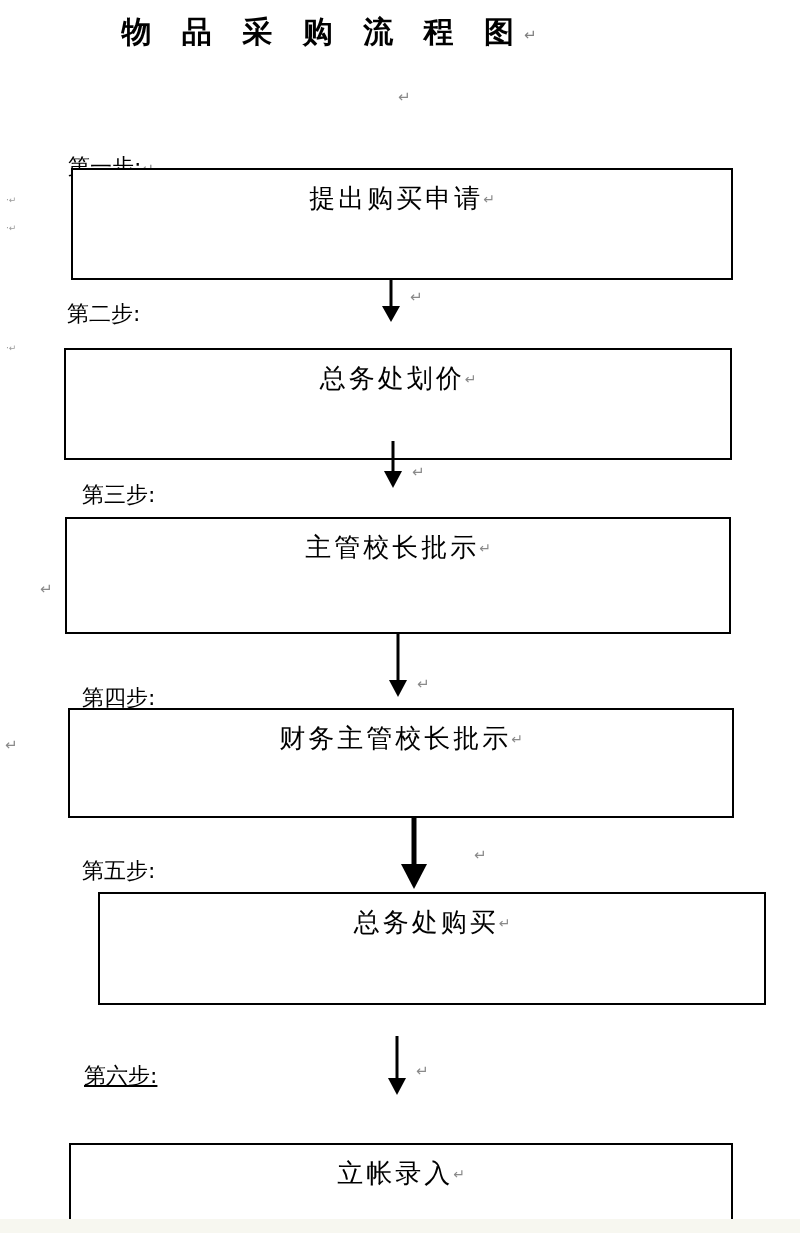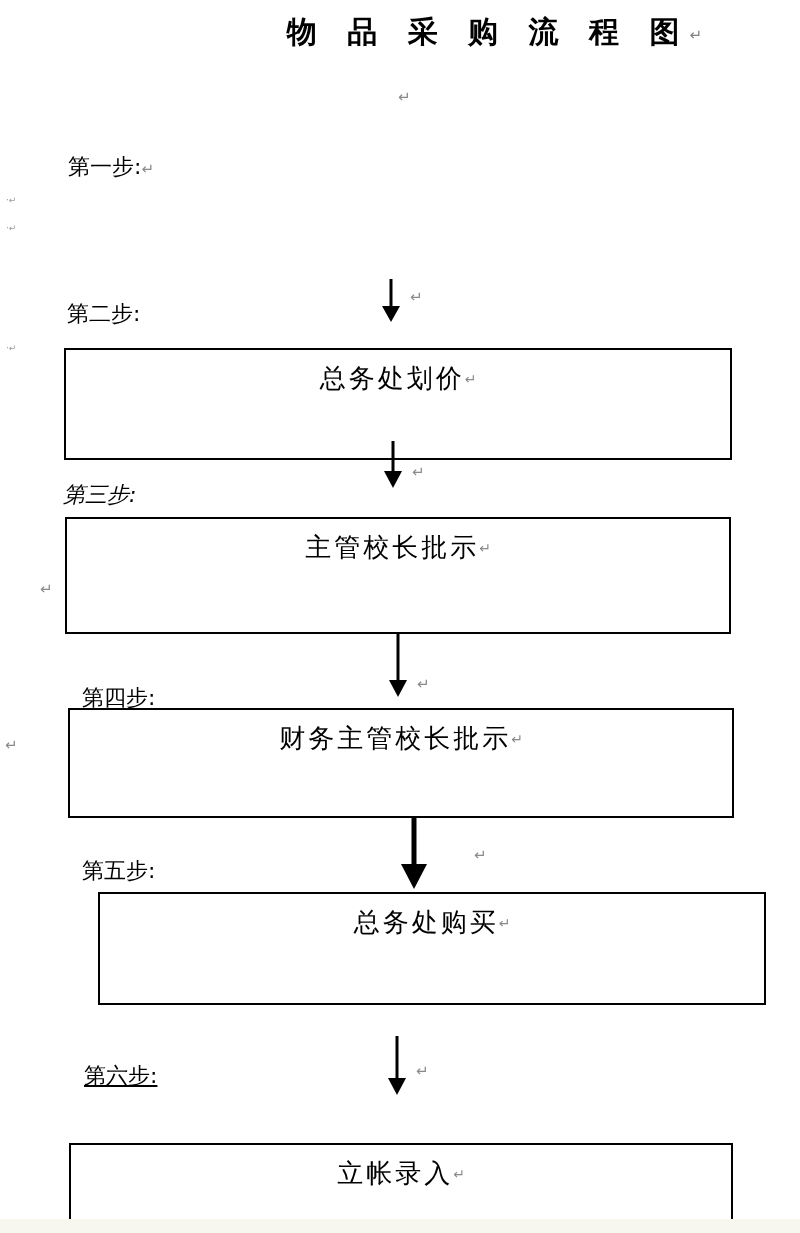--- a/index.html
+++ b/index.html
@@ -19,28 +19,27 @@
     background: #ffffff;
     overflow: hidden;
   }
 
   
   .doc-title {
     position: absolute;
     left: 0;
     top: 14px;
     width: 658px;
-    text-align: right;
+    text-align: center;
     font-family: "DejaVu Sans", sans-serif;
     font-weight: bold;
     font-size: 30px;
     letter-spacing: 10px;
     line-height: 1.2;
     white-space: nowrap;
-    padding-left: 44px;
   }
   .doc-title .pilcrow-inline {
     font-weight: normal;
     font-size: 15px;
     color: #808080;
     letter-spacing: 0;
     vertical-align: 2px;
   }
 
   
@@ -123,20 +122,25 @@
   <div class="pilcrow tiny" style="left:6px; top:196px;">·↵</div>
   <div class="pilcrow tiny" style="left:6px; top:224px;">·↵</div>
   <div class="pilcrow tiny" style="left:6px; top:344px;">·↵</div>
   <div class="pilcrow" style="left:40px; top:582px;">↵</div>
   <div class="pilcrow" style="left:5px; top:738px;">↵</div>
 
   <div class="step-label" style="left:68px; top:138px;">
     <span>第一步:</span><span class="pilcrow" style="position:static;">↵</span>
   </div>
 
+  <div class="process-box" style="left:71px; top:168px; width:662px; height:112px;">
+    <div class="box-text">
+      <span>提出购买申请</span><span class="pilcrow-inline">↵</span>
+    </div>
+  </div>
 
   <div class="arrow" style="left:376px; top:279px;">
     <svg width="30" height="44" viewBox="0 0 30 44">
       <line x1="15" y1="0" x2="15" y2="33" stroke="#000000" stroke-width="3"></line>
       <polygon points="15,43 6,27 24,27" fill="#000000"></polygon>
     </svg>
   </div>
   <div class="pilcrow" style="left:410px; top:290px;">↵</div>
 
   <div class="step-label" style="left:67px; top:285px;">
@@ -150,21 +154,21 @@
   </div>
 
   <div class="arrow" style="left:378px; top:441px;">
     <svg width="30" height="48" viewBox="0 0 30 48">
       <line x1="15" y1="0" x2="15" y2="36" stroke="#000000" stroke-width="3"></line>
       <polygon points="15,47 6,30 24,30" fill="#000000"></polygon>
     </svg>
   </div>
   <div class="pilcrow" style="left:412px; top:465px;">↵</div>
 
-  <div class="step-label" style="left:63px; top:466px;font-style:italic;">
+  <div class="step-label" style="left:82px; top:466px;">
     <span>第三步:</span>
   </div>
 
   <div class="process-box" style="left:65px; top:517px; width:666px; height:117px;padding-left:12px;">
     <div class="box-text">
       <span>主管校长批示</span><span class="pilcrow-inline">↵</span>
     </div>
   </div>
 
   <div class="arrow" style="left:383px; top:634px;">

